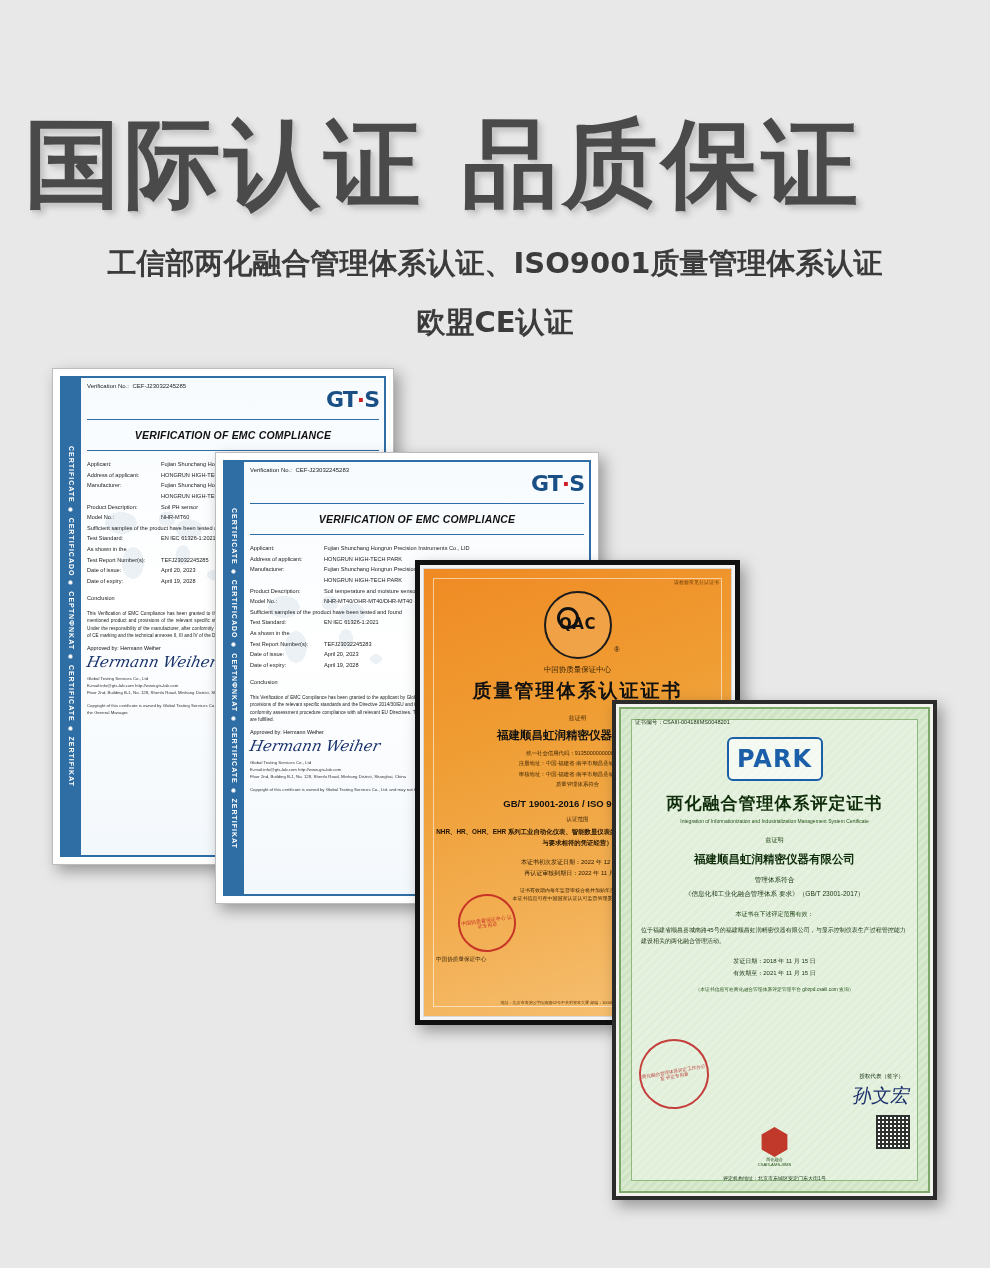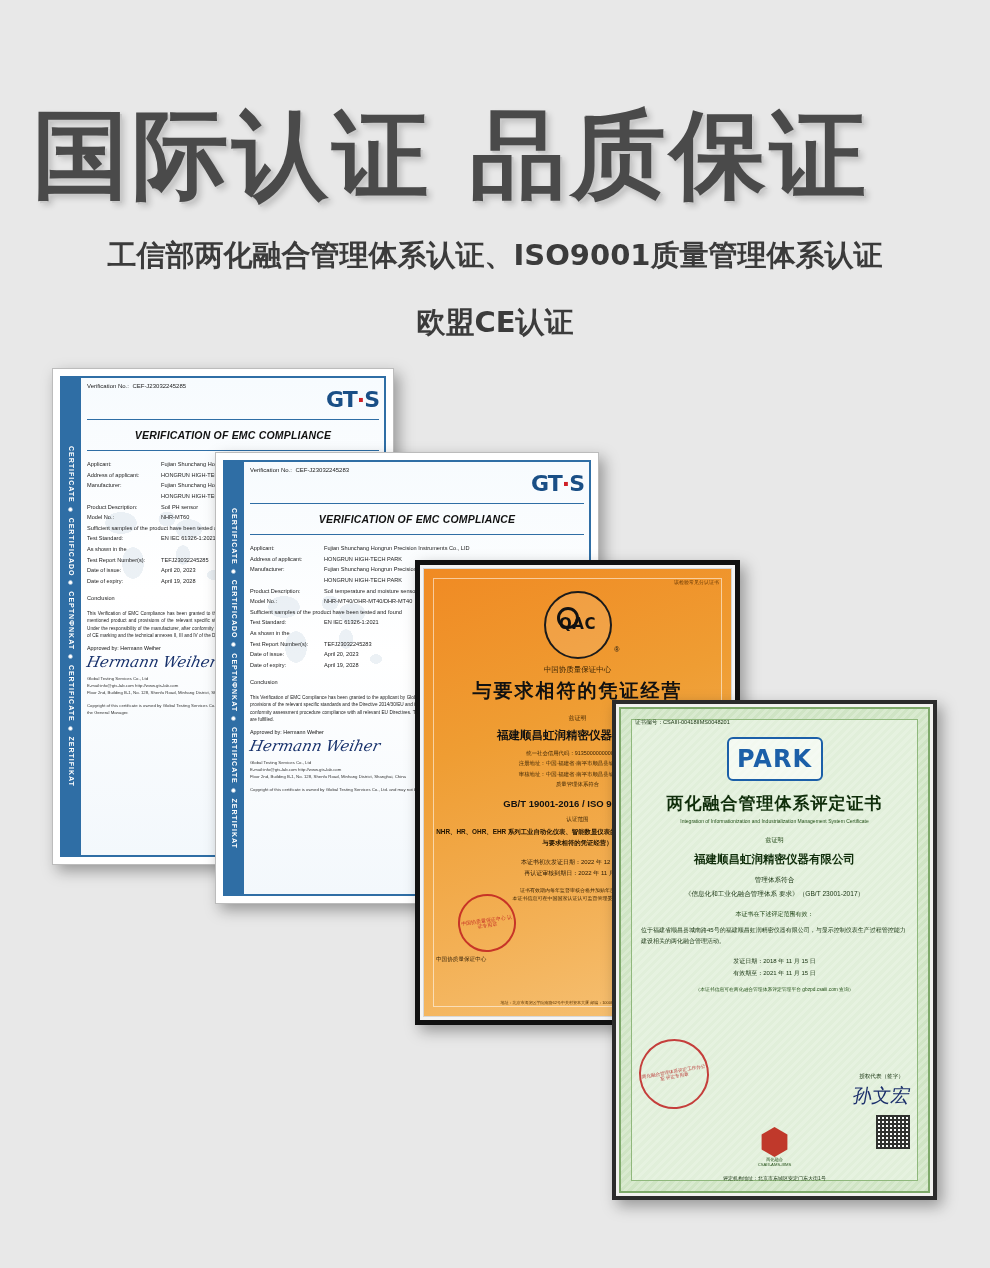--- a/index.html
+++ b/index.html
@@ -7,34 +7,33 @@
     width:990px;height:1268px;
     background:#e8e8e8;
     font-family:"Liberation Sans","DejaVu Sans",sans-serif;
     overflow:hidden;
     position:relative;
   }
   .page{position:relative;width:990px;height:1268px;}
 
   
   .headline{
-    position:absolute;left:0;top:92px;width:886px;text-align:center;
+    position:absolute;left:0;top:101px;width:886px;text-align:center;
     font-size:96px;font-weight:bold;letter-spacing:4px;
     color:#4a4a4a;
     text-shadow:2px 2px 0 #c9c9c9, 4px 4px 6px rgba(0,0,0,0.18);
     font-family:"DejaVu Sans","Liberation Sans",sans-serif;
     white-space:nowrap;
-    margin-left:8px;
   }
   .subline{
     position:absolute;left:0;width:990px;text-align:center;
     font-size:29px;color:#3b3b3b;font-weight:bold;
     font-family:"DejaVu Sans","Liberation Sans",sans-serif;
   }
-  .subline.l1{top:236px;}
+  .subline.l1{top:244px;}
   .subline.l2{top:303px;}
 
   
   .cert{position:absolute;box-shadow:5px 6px 14px rgba(0,0,0,0.35);background:#fff;overflow:hidden;}
 
   
   .gts{background:#ffffff;border:1px solid #bcbcbc;}
   .gts .frame{
     position:absolute;inset:7px;
     border:2px solid #2f6ea5;
@@ -360,21 +359,21 @@
     <div class="qac-inner">
       <div class="qac-deco"></div>
       <div class="qac-body">
         <div class="qac-toprow">该检验常见分认证书</div>
         <div class="qac-logo">
           <div class="key"></div>
           <div class="txt">QAC</div>
           <div class="qac-reg">®</div>
         </div>
         <div class="qac-sub">中国协质量保证中心</div>
-        <div class="qac-title">与要求相符的凭证经营</div>
+        <div class="qac-title">质量管理体系认证证书</div>
         <div class="qac-smallcn">兹证明</div>
         <div class="qac-company">福建顺昌虹润精密仪器有限公司</div>
         <div class="qac-lines">
           <div>统一社会信用代码：913500000000000000</div>
           <div>注册地址：中国·福建省·南平市顺昌县城南路45号</div>
           <div>审核地址：中国·福建省·南平市顺昌县城南路45号</div>
           <div>质量管理体系符合</div>
         </div>
         <div class="qac-std">GB/T 19001-2016 / ISO 9001:2015</div>
         <div class="qac-scope">认证范围</div>

